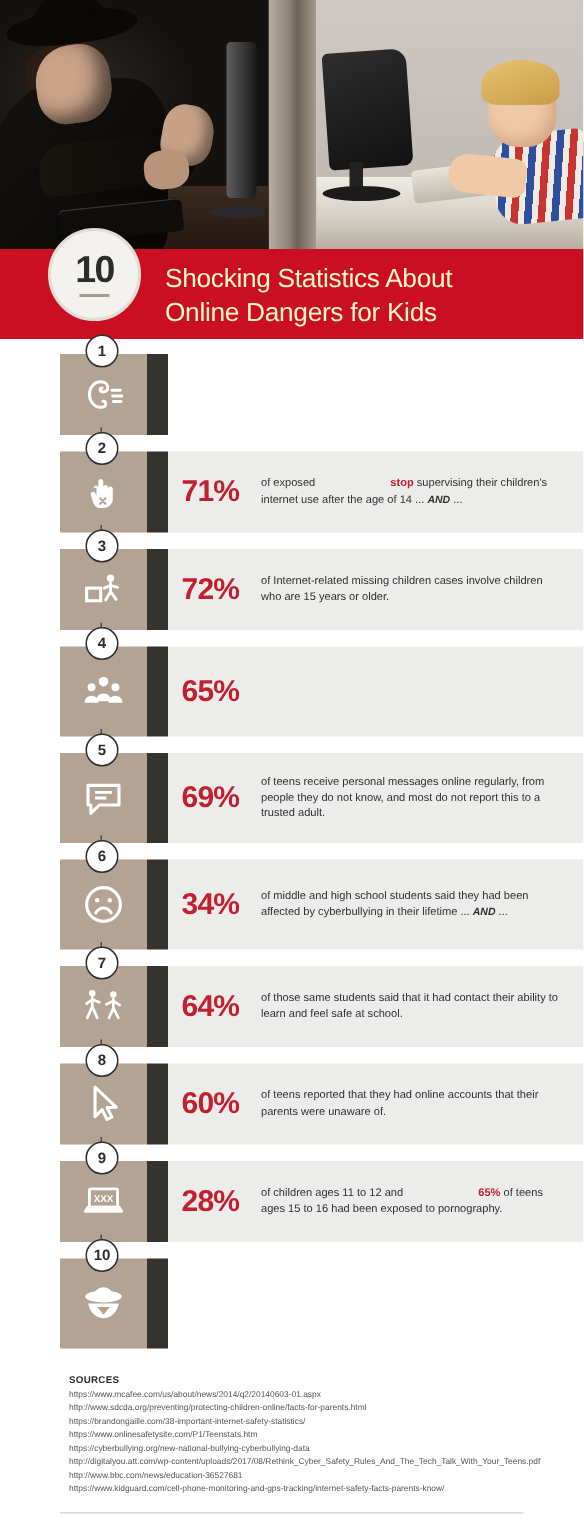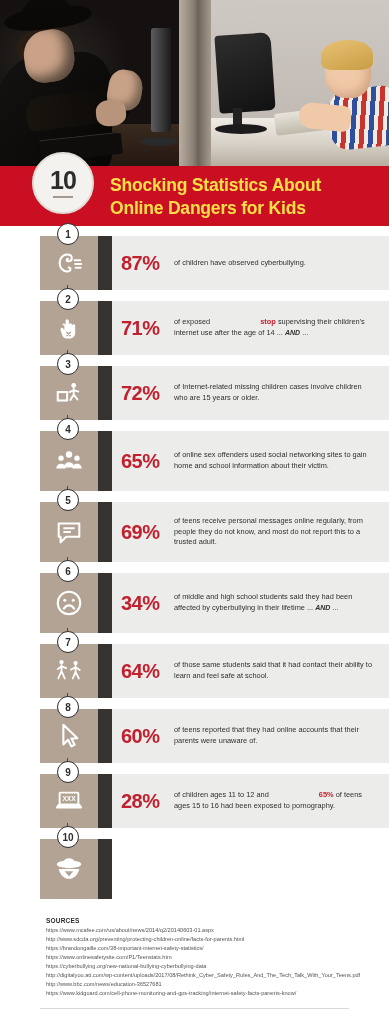--- a/index.html
+++ b/index.html
@@ -82,21 +82,21 @@
              background:#f0c9a8; border-radius:16px 10px 10px 16px; transform:rotate(6deg); }
 
   
   .redbar { position:relative; width:389px; height:60px; background:#cb0f22; }
   .badge { position:absolute; left:32px; top:-14px; width:62px; height:62px;
            background:#f4f2ee; border:2px solid #e0ddd6; border-radius:50%;
            display:flex; flex-direction:column; align-items:center; justify-content:center; z-index:5; }
   .badge-num { font-size:25px; font-weight:700; color:#2c2c2c; line-height:1; letter-spacing:-1px; }
   .badge-rule { width:20px; height:2px; background:#a59a8d; margin-top:3px; }
   .head-title { position:absolute; left:110px; top:8px; right:10px;
-                color:#fde047; font-size:17.5px; font-weight:700; line-height:1.33;
+                color:#fef9c3; font-size:17.5px; font-weight:400; line-height:1.33;
                 letter-spacing:-.2px; }
 
   
   .stats { position:relative; padding-top:10px; }
   .row { position:relative; height:54px; margin-bottom:11px; display:flex; align-items:stretch; }
   .row.tall { height:60px; }
   .rownum { position:absolute; left:57px; top:-13px; width:22px; height:22px;
             background:#fff; border:1.6px solid #2d2d2d; border-radius:50%;
             display:flex; align-items:center; justify-content:center;
             font-size:10px; font-weight:700; color:#2d2d2d; z-index:6; }
@@ -175,24 +175,20 @@
         <div class="icon-box">
           <div class="glyph">
             <svg viewBox="0 0 32 32" fill="none" stroke="#fff" stroke-width="2.1" stroke-linecap="round">
               <path d="M6 16c0-5 3.5-9 8-9 3 0 5 1.6 5 4 0 2.2-1.6 3.2-3.4 3.2-1.2 0-2-.6-2-1.5 0-.8.6-1.3 1.4-1.3"></path>
               <path d="M6 16c0 5 3.5 9 8 9 2.2 0 3.6-.9 3.6-2.3 0-1.2-.9-1.9-2-1.9"></path>
               <path d="M22 13h6M22.5 17h6.5M23 21h5.5"></path>
             </svg>
           </div>
         </div>
         <div class="dark-bar"></div>
-        <div class="body-box">
-          <div class="pct">87%</div>
-          <div class="desc"><span>of children have observed cyberbullying.</span></div>
-        </div>
       </div>
       <div class="row">
         <div class="connector"></div>
         <div class="rownum">2</div>
         <div class="icon-box">
           <div class="glyph">
             <svg viewBox="0 0 32 32" fill="#fff">
               <path d="M9 13c0-1 .8-1.7 1.7-1.7s1.7.8 1.7 1.7V8.4c0-1 .8-1.7 1.7-1.7s1.7.8 1.7 1.7v4.3c0-1 .8-1.7 1.7-1.7s1.7.8 1.7 1.7v1c0-.9.8-1.6 1.7-1.6s1.7.7 1.7 1.6v7.5c0 3.4-2.9 6.1-6.5 6.1h-2.6c-2.2 0-3.8-1.4-4.6-3.2L7 18.3c-.4-.9 0-1.9.9-2.3.8-.4 1.8 0 2.2.8l.9 1.8V13z"></path>
               <path d="M13.6 20.5l3.8 3.8M17.4 20.5l-3.8 3.8" stroke="#b3a394" stroke-width="1.5" stroke-linecap="round"></path>
             </svg>
@@ -233,21 +229,20 @@
               <circle cx="7.5" cy="13" r="2.8"></circle>
               <path d="M2.5 24c0-2.9 2.2-5 5-5s5 2.1 5 5z"></path>
               <circle cx="24.5" cy="13" r="2.8"></circle>
               <path d="M19.5 24c0-2.9 2.2-5 5-5s5 2.1 5 5z"></path>
             </svg>
           </div>
         </div>
         <div class="dark-bar"></div>
         <div class="body-box">
           <div class="pct">65%</div>
-          <div class="desc"><span>of online sex offenders used social networking sites to gain home and school information about their victim.</span></div>
         </div>
       </div>
       <div class="row tall">
         <div class="connector"></div>
         <div class="rownum">5</div>
         <div class="icon-box">
           <div class="glyph">
             <svg viewBox="0 0 32 32" fill="none" stroke="#fff" stroke-width="2.2" stroke-linejoin="round">
               <path d="M5 7h22v14H13l-6 6v-6H5z"></path>
               <path d="M10 12h12M10 16h8" stroke-width="2"></path>

